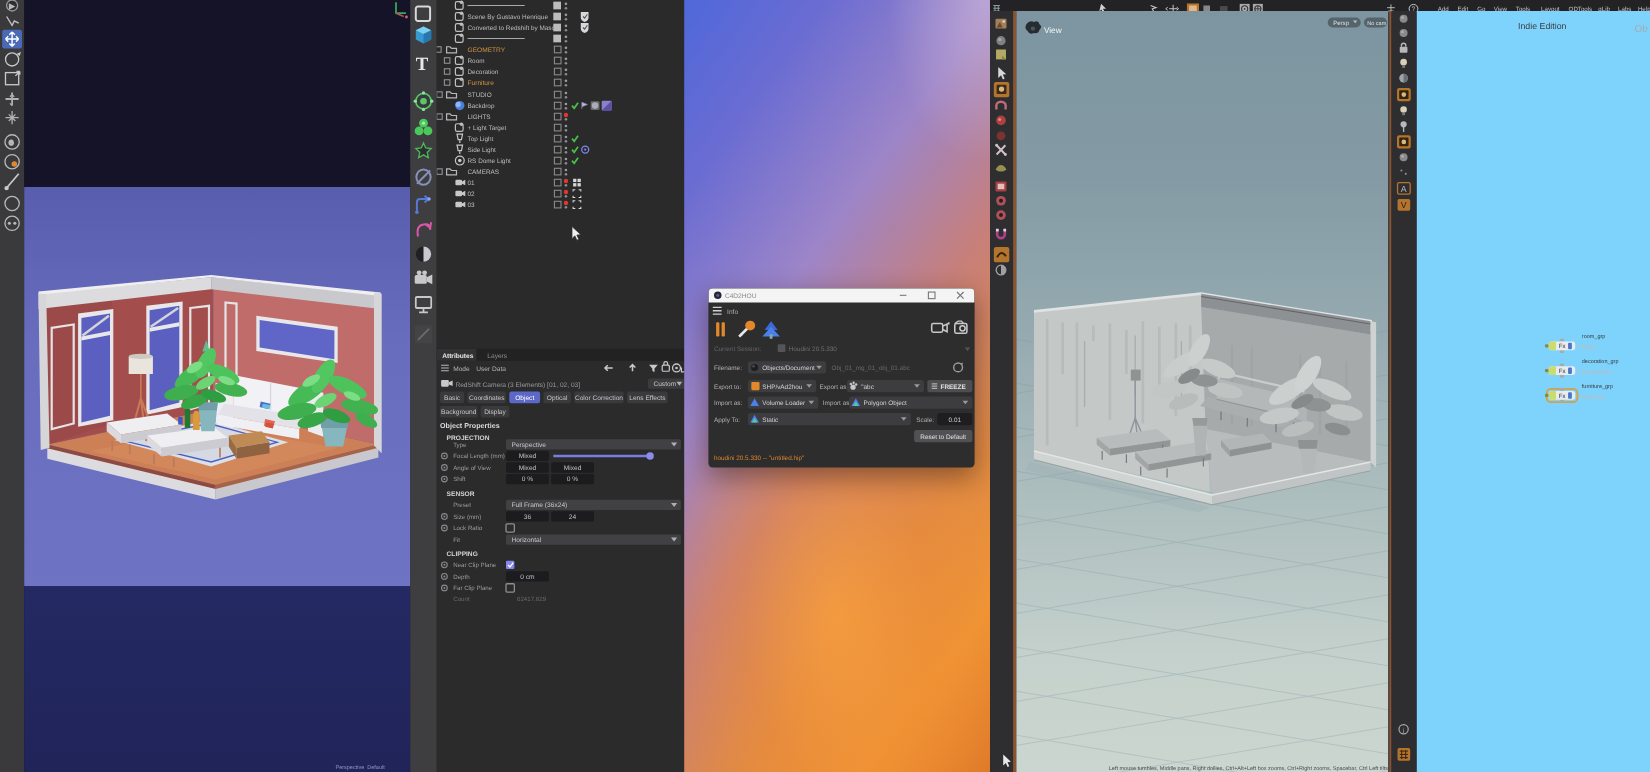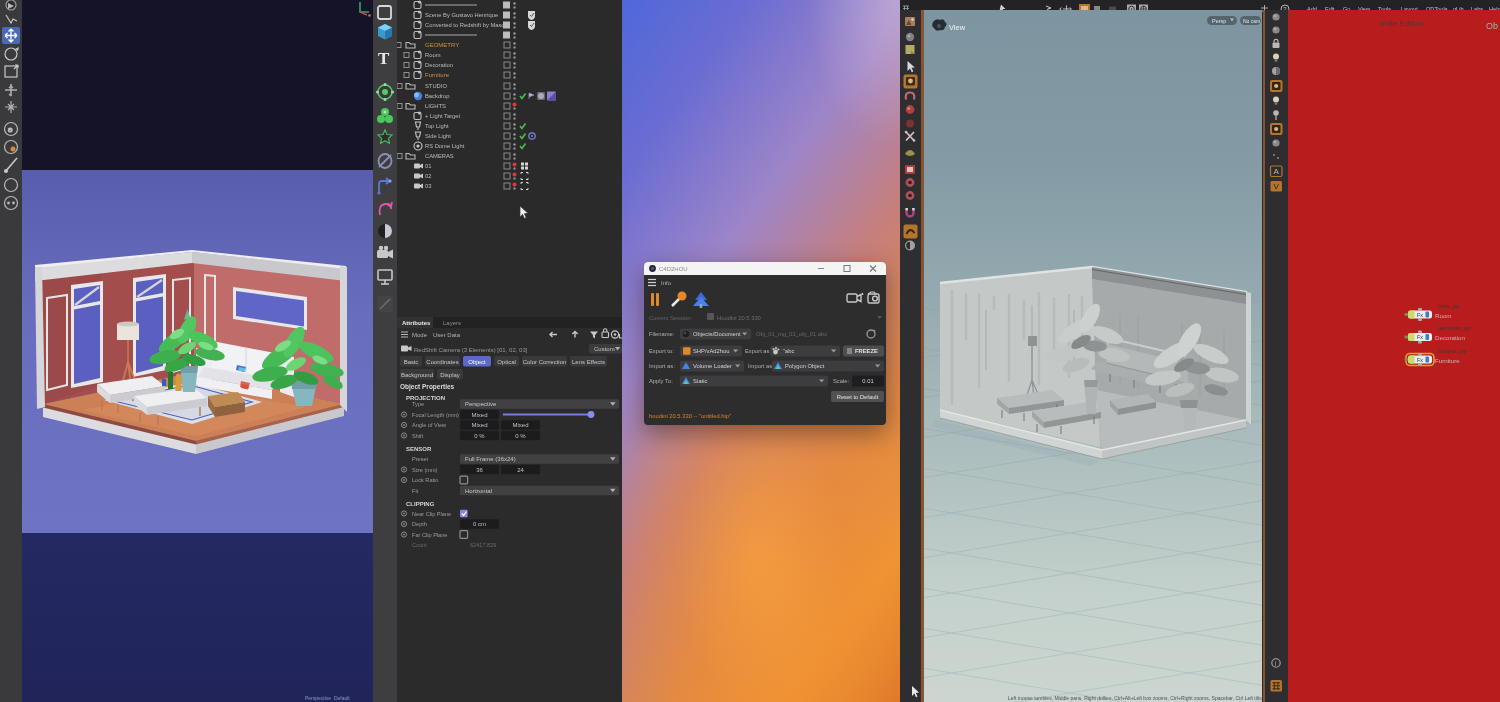--- a/index.html
+++ b/index.html
@@ -821,21 +821,21 @@
         <text x="8.4" y="164.4" font-size="8" fill="#b8b8ba" font-family="Liberation Sans">A</text>
 <rect x="5.5" y="171" width="11.5" height="10.5" rx="1.5" fill="#b5742e"></rect>
         <text x="8.4" y="179.4" font-size="8" fill="#2a1c0c" font-family="Liberation Sans">V</text>
 <circle cx="11" cy="653" r="4.2" fill="none" stroke="#a8a8aa" stroke-width="1.1"></circle>
         <text x="10" y="656" font-size="6.5" fill="#a8a8aa" font-family="Liberation Sans">i</text>
 <rect x="5.5" y="670" width="11.5" height="11.5" rx="1.5" fill="#b5742e"></rect>
         <path d="M7.5 672.8 h7.5 M7.5 675.8 h7.5 M7.5 678.8 h7.5 M9.3 672 v8 M12.9 672 v8" stroke="#32240f" stroke-width="0.9"></path>
 </svg>
 </div>
 
-<div class="abs" id="hounet" style="left:1288px;top:10px;width:212px;height:692px;background:#b91c1c;">
+<div class="abs" id="hounet" style="left:1288px;top:10px;width:212px;height:692px;background:#7dd3fc;">
 <svg width="212" height="692" viewBox="0 0 212 692" font-family="Liberation Sans">
 <text x="92" y="16" font-size="8" fill="#3e3e40">Indie Edition</text>
 <text x="198" y="19" font-size="9" fill="#aaaaac">Ob</text>
 <rect x="116.5" y="303.0" width="3.5" height="3" rx="1" fill="#88884a"></rect>
 <rect x="130" y="298.0" width="4" height="2.5" rx="1" fill="#aaa"></rect>
 <rect x="130" y="308.5" width="4" height="2.5" rx="1" fill="#aaa"></rect>
 <rect x="120" y="300.5" width="24" height="8" rx="2.5" fill="#e8ecee"></rect>
 <path d="M120 303.0 a2.5 2.5 0 0 1 2.5 -2.5 h4 v8 h-4 a2.5 2.5 0 0 1 -2.5 -2.5 Z" fill="#ccdc6a"></path>
 <rect x="137.5" y="301.5" width="3.5" height="6" rx="1" fill="#4a78c8"></rect>
 <text x="129" y="306.8" font-size="5.5" fill="#333">Fx</text>

